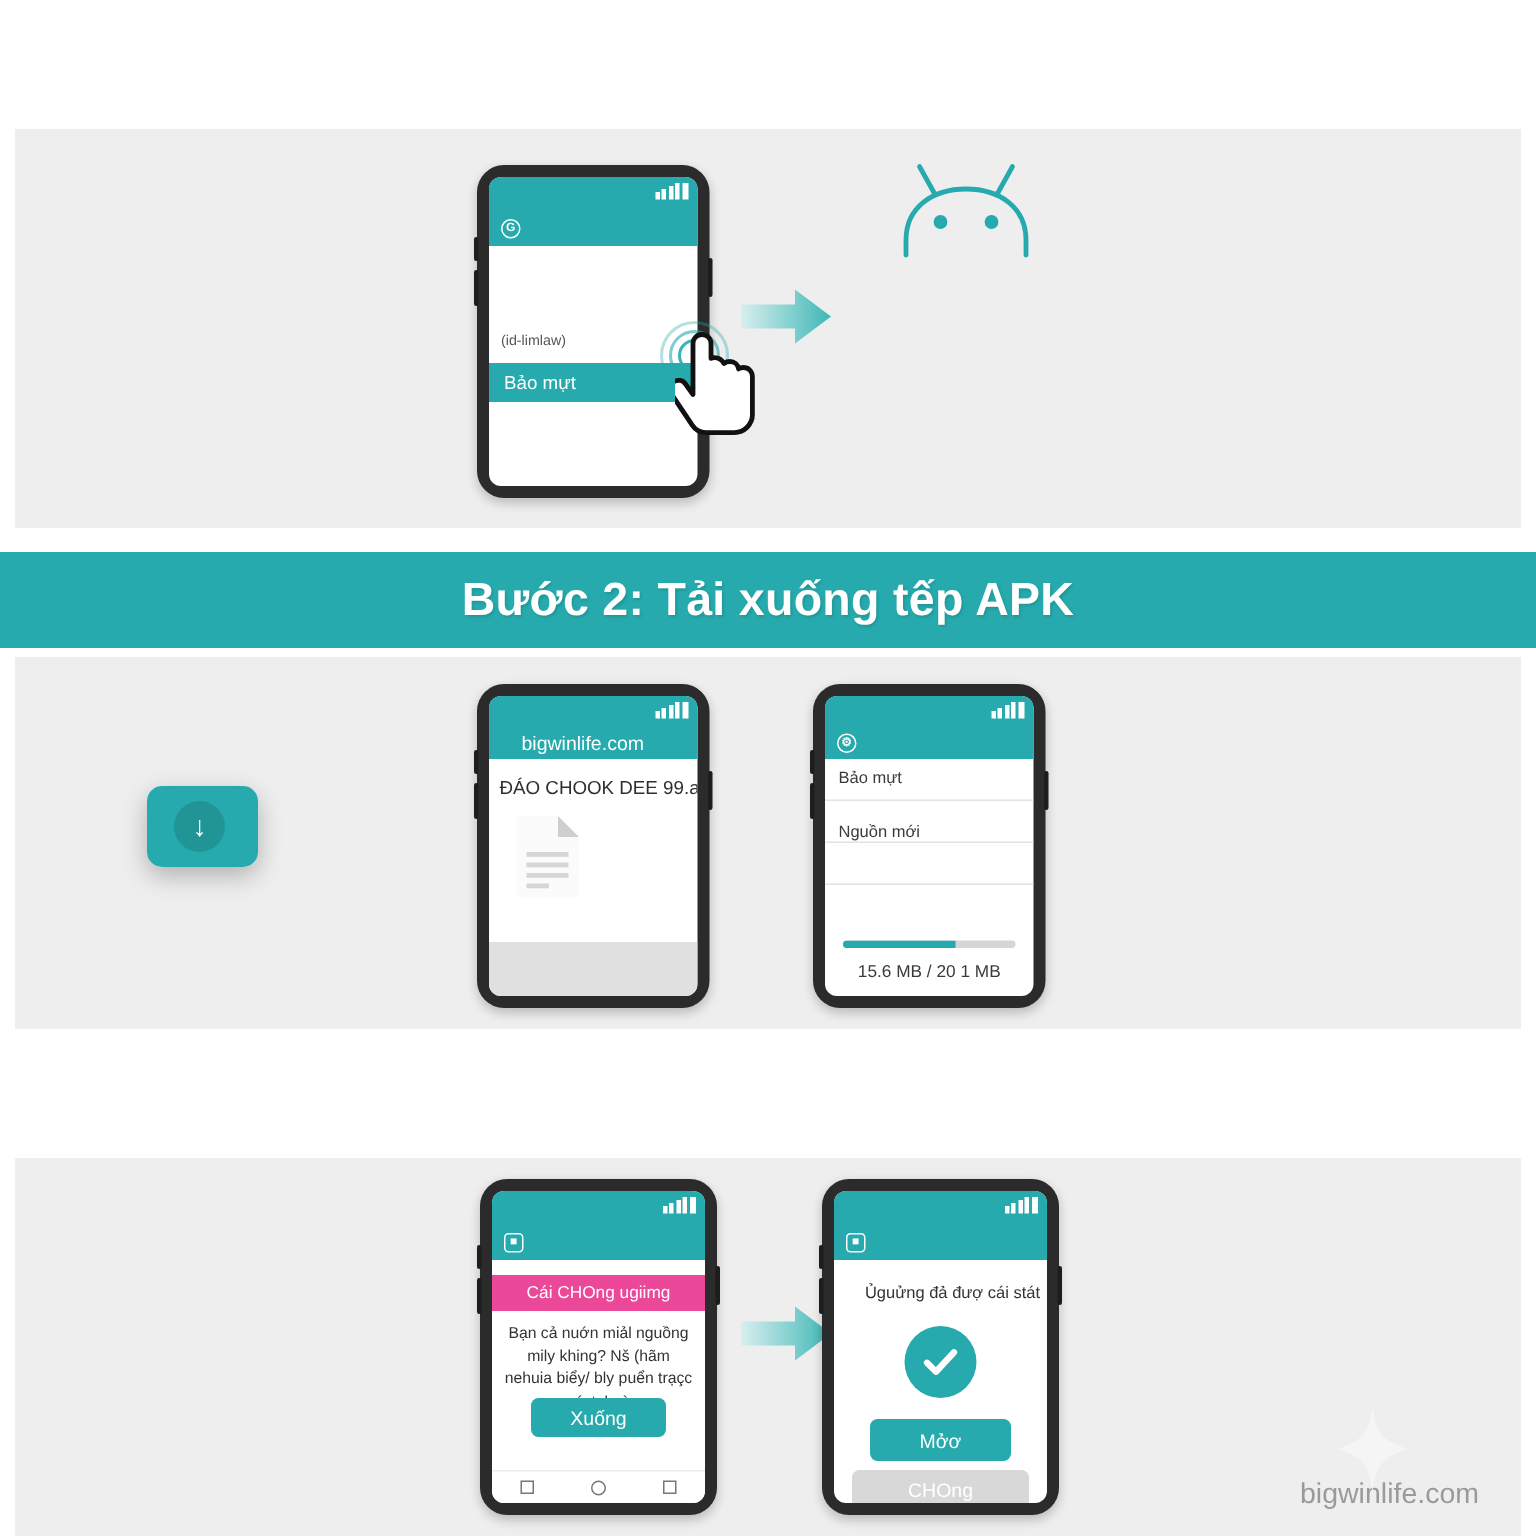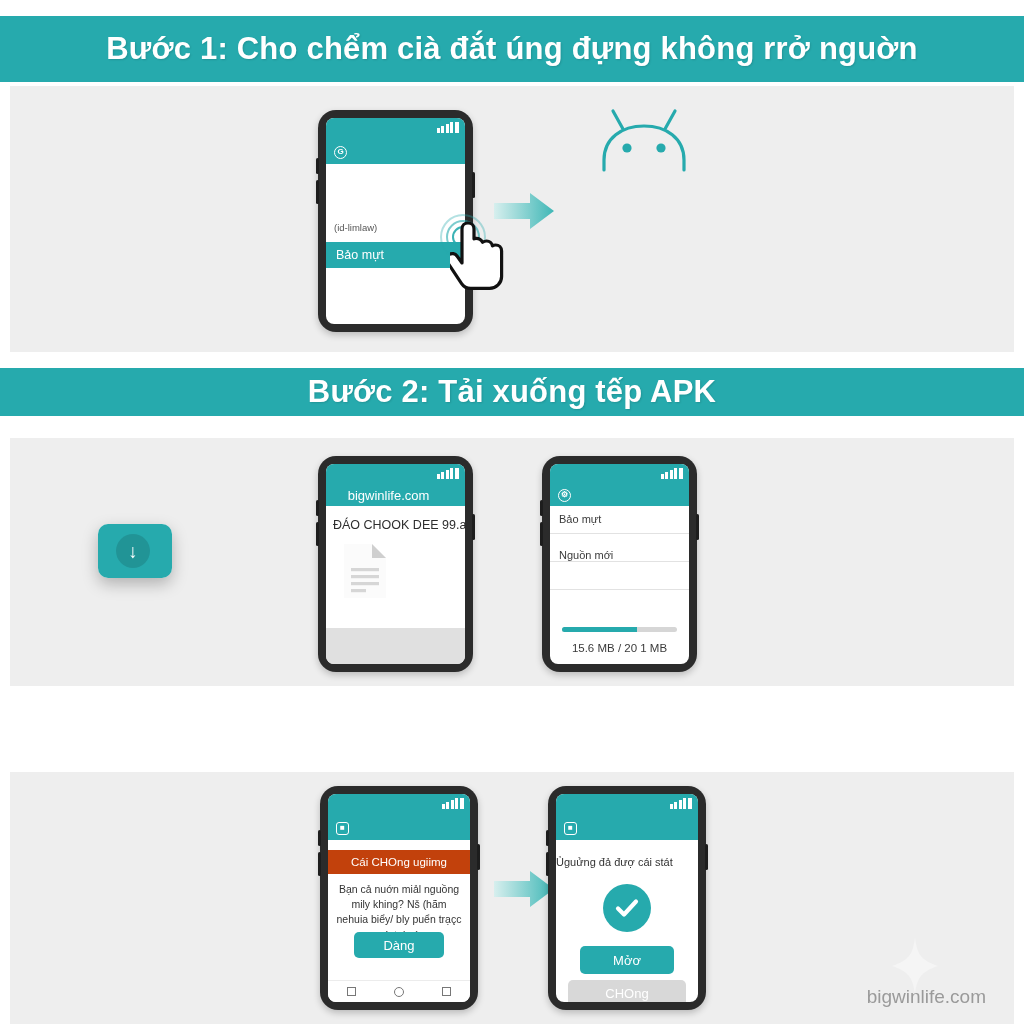--- a/index.html
+++ b/index.html
@@ -155,21 +155,21 @@
     width: 34px; height: 34px; border-radius: 50%;
     background: rgba(0,0,0,.13);
     display: flex; align-items: center; justify-content: center;
     color: #fff; font-size: 19px; line-height: 1;
   }
   .dl-head-text { color: #ffffff; font-size: 27px; font-weight: bold; white-space: nowrap; }
   .dl-sub { text-align: center; font-size: 14.5px; color: #333; padding: 11px 0 12px; }
 
   
   .dlg-title {
-    position: absolute; left: 0; right: 0; background: #c2410c;
+    position: absolute; left: 0; right: 0; background: #ec4899;
     color: #fff; font-size: 11.5px; text-align: center;
     display: flex; align-items: center; justify-content: center;
   }
   .dlg-body {
     position: absolute; text-align: center; font-size: 10.5px;
     color: #333; line-height: 1.45;
   }
   .btn-teal {
     position: absolute; background: #26aaad; border-radius: 5px;
     display: flex; align-items: center; justify-content: center;
@@ -180,41 +180,38 @@
     display: flex; align-items: center; justify-content: center;
     color: #ffffff; font-size: 13px;
   }
   .navbar {
     position: absolute; left: 0; right: 0; bottom: 0; height: 22px;
     background: #ffffff; border-top: 1px solid #ececec;
     display: flex; align-items: center; justify-content: space-around;
   }
   .nav-sq { width: 9px; height: 9px; border: 1.4px solid #777; }
   .nav-ci { width: 10px; height: 10px; border: 1.4px solid #777; border-radius: 50%; }
-  .done-title { position: absolute; left: 0; right: 0; font-size: 11px; color: #333; }
+  .done-title { position: absolute; left: 16px; right: 0; text-align: center; font-size: 11px; color: #333; }
   .check-badge {
     position: absolute; width: 48px; height: 48px; border-radius: 50%;
     background: #26aaad; display: flex; align-items: center; justify-content: center;
   }
   .check-badge svg { display: block; }
 
   
   .watermark { position: absolute; display: flex; align-items: center; }
   .wm-text { font-size: 19px; color: #9a9a9a; }
   .spark { position: absolute; }
   .spark svg { display: block; }
 </style>
 </head>
 <body>
 
 <div class="page">
 
-  <div class="band" style="top:16px;height:66px;">
-    <div class="band-title">Bước 1: Cho chểm cià đắt úng đựng không rrở nguờn</div>
-  </div>
 
   <div class="panel" style="top:86px;height:266px;">
 
     <div class="phone" style="left:308px;top:24px;width:155px;height:222px;">
       <div class="phone-body"></div>
       <div class="side-btn" style="left:-2px;top:48px;width:3px;height:16px;"></div>
       <div class="side-btn" style="left:-2px;top:70px;width:3px;height:24px;"></div>
       <div class="side-btn" style="right:-2px;top:62px;width:3px;height:26px;"></div>
 
       <div class="phone-screen" style="left:8px;top:8px;right:8px;bottom:8px;">
@@ -269,21 +266,21 @@
           <line x1="85" y1="7" x2="75" y2="25"></line>
           <path d="M14 66V56c0-22 18-34 40-34s40 12 40 34v10"></path>
         </g>
         <circle cx="37" cy="44" r="4.6" fill="#26aaad"></circle>
         <circle cx="71" cy="44" r="4.6" fill="#26aaad"></circle>
       </svg>
     </div>
 
   </div>
 
-  <div class="band" style="top:368px;height:48px;">
+  <div class="band" style="top:368px;height:64px;">
     <div class="band-title">Bước 2: Tải xuống tếp APK</div>
   </div>
 
   <div class="panel" style="top:438px;height:248px;">
 
     <div class="phone" style="left:308px;top:18px;width:155px;height:216px;">
       <div class="phone-body"></div>
       <div class="side-btn" style="left:-2px;top:44px;width:3px;height:16px;"></div>
       <div class="side-btn" style="left:-2px;top:66px;width:3px;height:24px;"></div>
       <div class="side-btn" style="right:-2px;top:58px;width:3px;height:26px;"></div>
@@ -381,21 +378,21 @@
           <div class="batt" style="height:11px"></div>
         </div>
         <div class="appbar" style="top:22px;height:24px;">
           <div class="appicon sq">■</div>
         </div>
 
         <div class="dlg-title" style="top:56px;height:24px;">Cái CHOng ugiimg</div>
         <div class="dlg-body" style="left:8px;right:8px;top:88px;">Bạn cả nuớn miảl nguồng mily khing? Nš (hãm nehuia biểy/ bly puển trạçc spéçtel nào</div>
 
         <div class="btn-teal" style="left:26px;right:26px;bottom:44px;height:26px;">
-          <span>Dàng</span>
+          <span>Xuống</span>
         </div>
 
         <div class="navbar">
           <div class="nav-sq"></div>
           <div class="nav-ci"></div>
           <div class="nav-sq"></div>
         </div>
       </div>
     </div>
 

